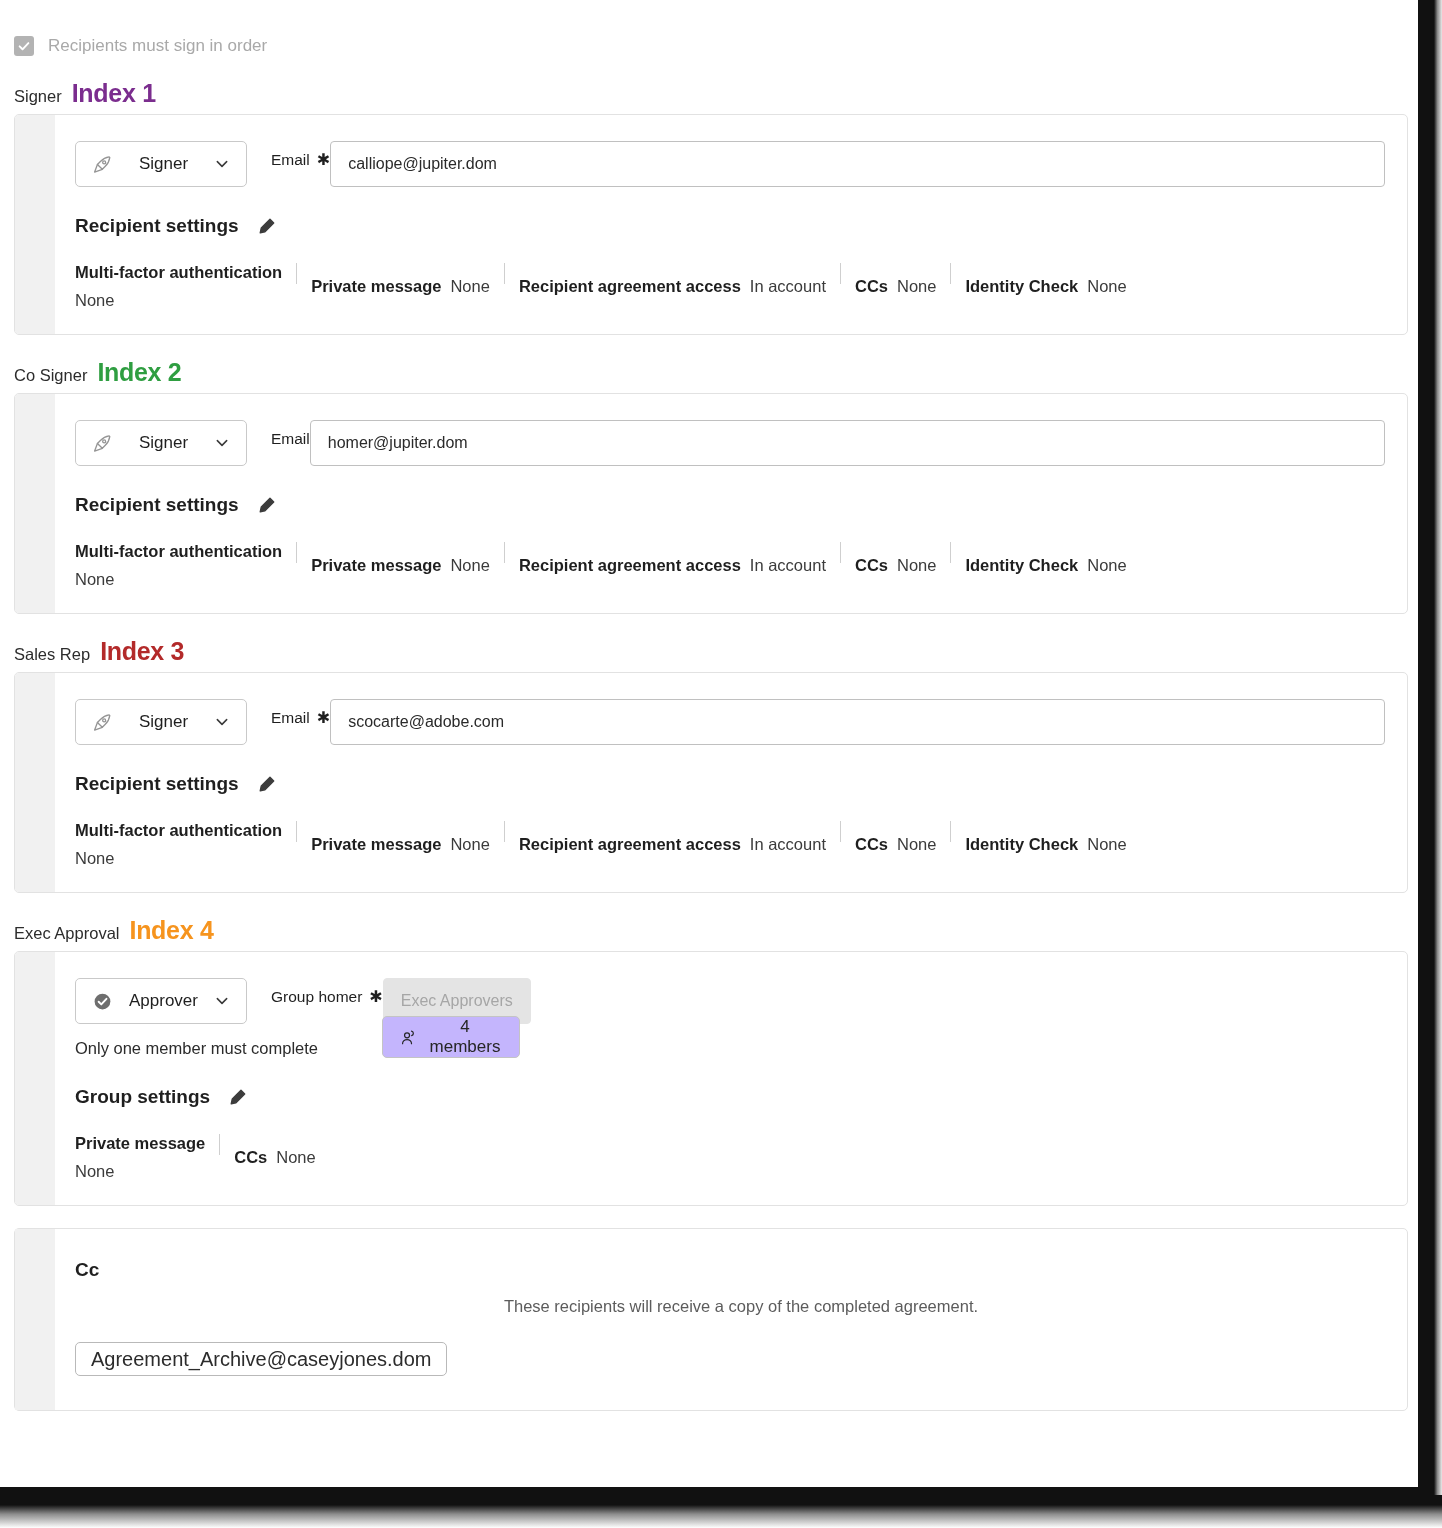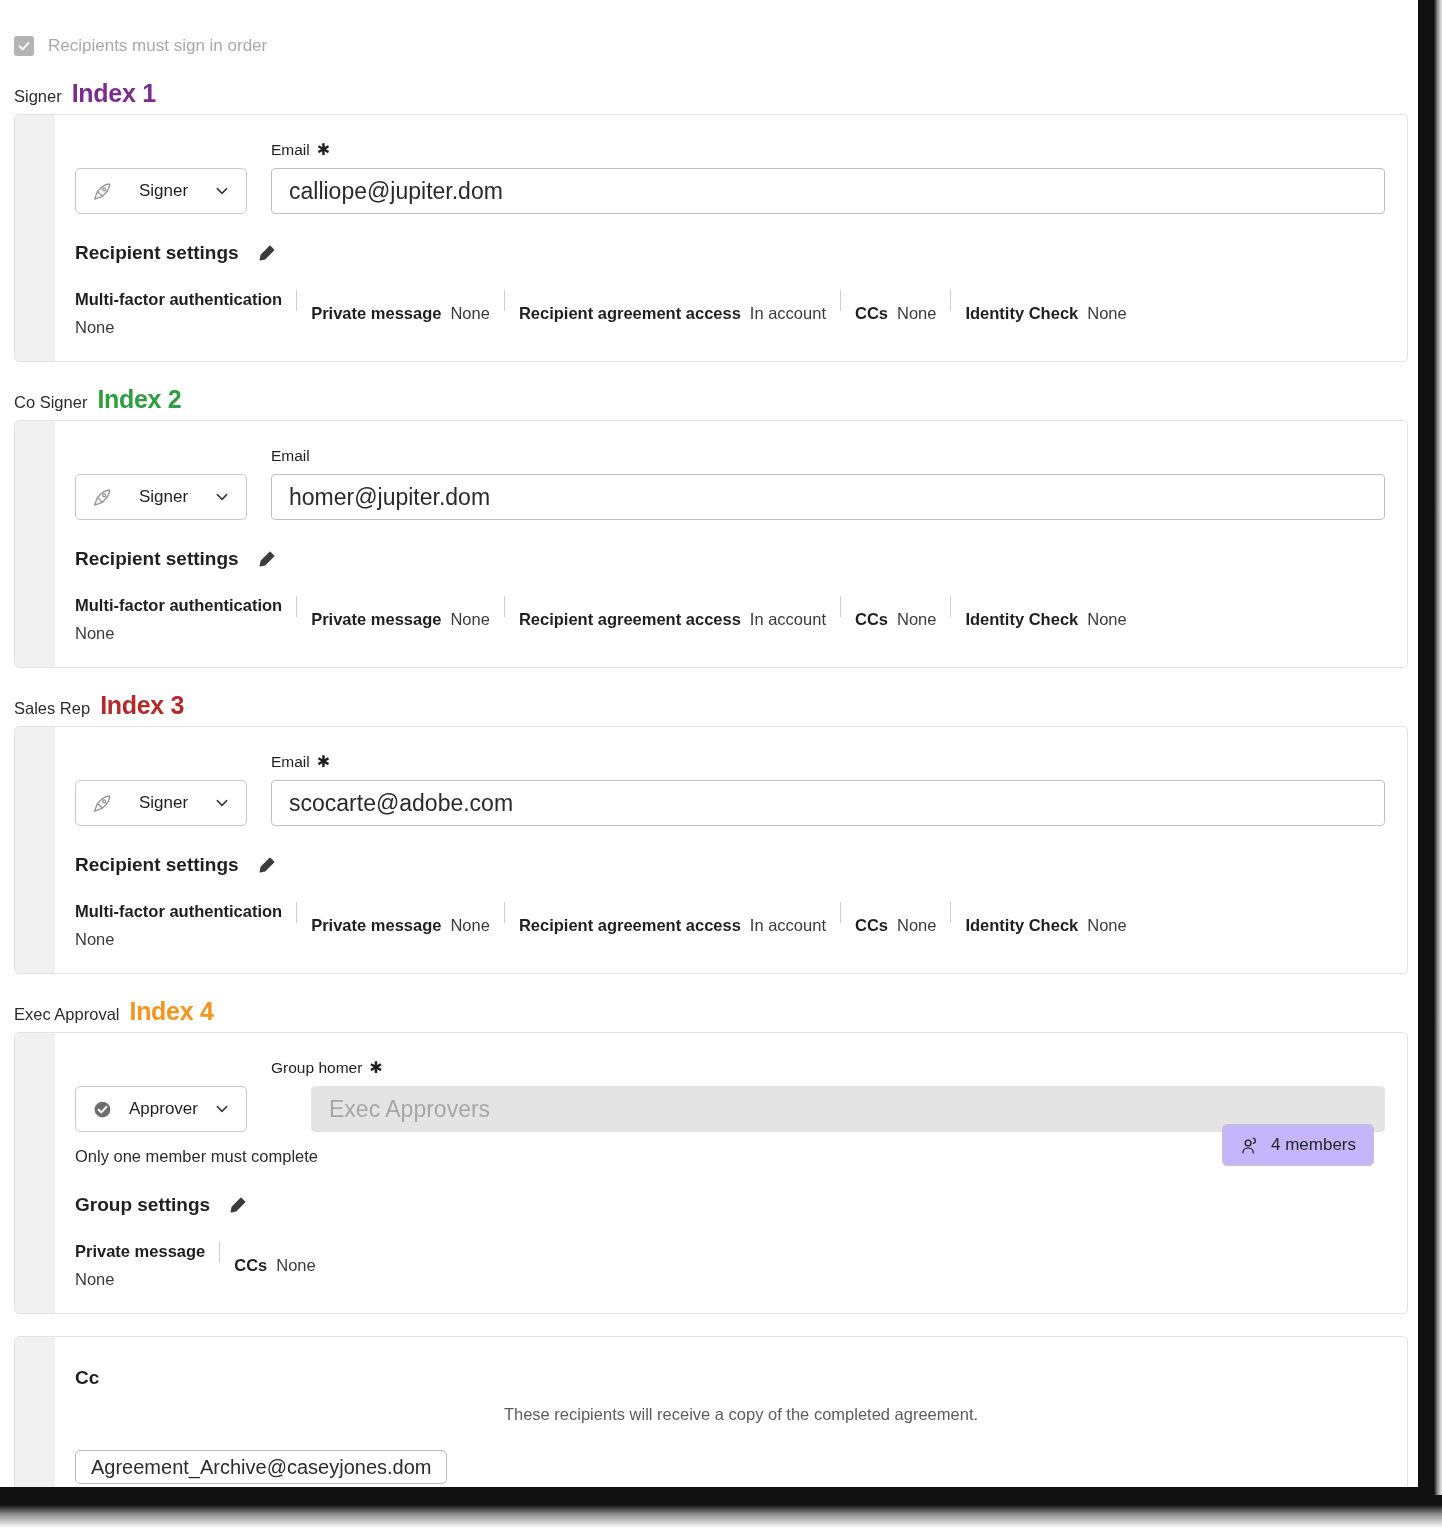--- a/index.html
+++ b/index.html
@@ -99,45 +99,45 @@
     font-size: 17px;
     color: #1f1f1f;
     cursor: pointer;
     flex: none;
   }
   .role-select .lead-icon { width: 21px; height: 21px; color: #959595; flex:none; }
   .role-select .lead-icon.approver { color: #6e6e6e; }
   .role-select .role-text { flex: 1; white-space: nowrap; }
   .role-select .caret { width: 16px; height: 16px; color: #3a3a3a; flex:none; }
 
-  .field { flex: 1; display: flex; flex-direction: column; }
+  .field { flex: 1; display: flex; flex-direction: row; }
   .field-label {
     font-size: 15.5px; color: #1f1f1f; margin-bottom: 9px;
     display: flex; align-items: center; gap: 7px;
   }
   .req { font-size: 16px; line-height: 1; color:#1f1f1f; }
   .text-input {
     height: 46px;
     border: 1px solid #c0c0c0;
     border-radius: 4px;
     background: #ffffff;
-    font-size: 23px;
+    font-size: 16px;
     color: #2a2a2a;
     padding: 0 17px;
     display: flex; align-items: center;
     font-family: "Liberation Sans", sans-serif;
     width: 100%;
   }
   .text-input.disabled {
     background: #e4e4e4;
     border-color: #e4e4e4;
     color: #a6a6a6;
   }
   .group-field-wrap { display: flex; align-items: stretch; gap: 0; position: relative; }
-  .group-field-wrap .text-input { flex: 1; margin-left: 40px; }
+  .group-field-wrap .text-input { flex: 1; }
   .members-btn {
     position: absolute; right: 11px; top: 50%; transform: translateY(-50%);
     display: flex; align-items: center; gap: 10px;
     height: 42px; padding: 0 17px;
     background: #c4b5fd;
     border: 1px solid #c4c4c4;
     border-radius: 5px;
     font-size: 17px; color: #262626;
     cursor: pointer;
     margin-top: 36px;

